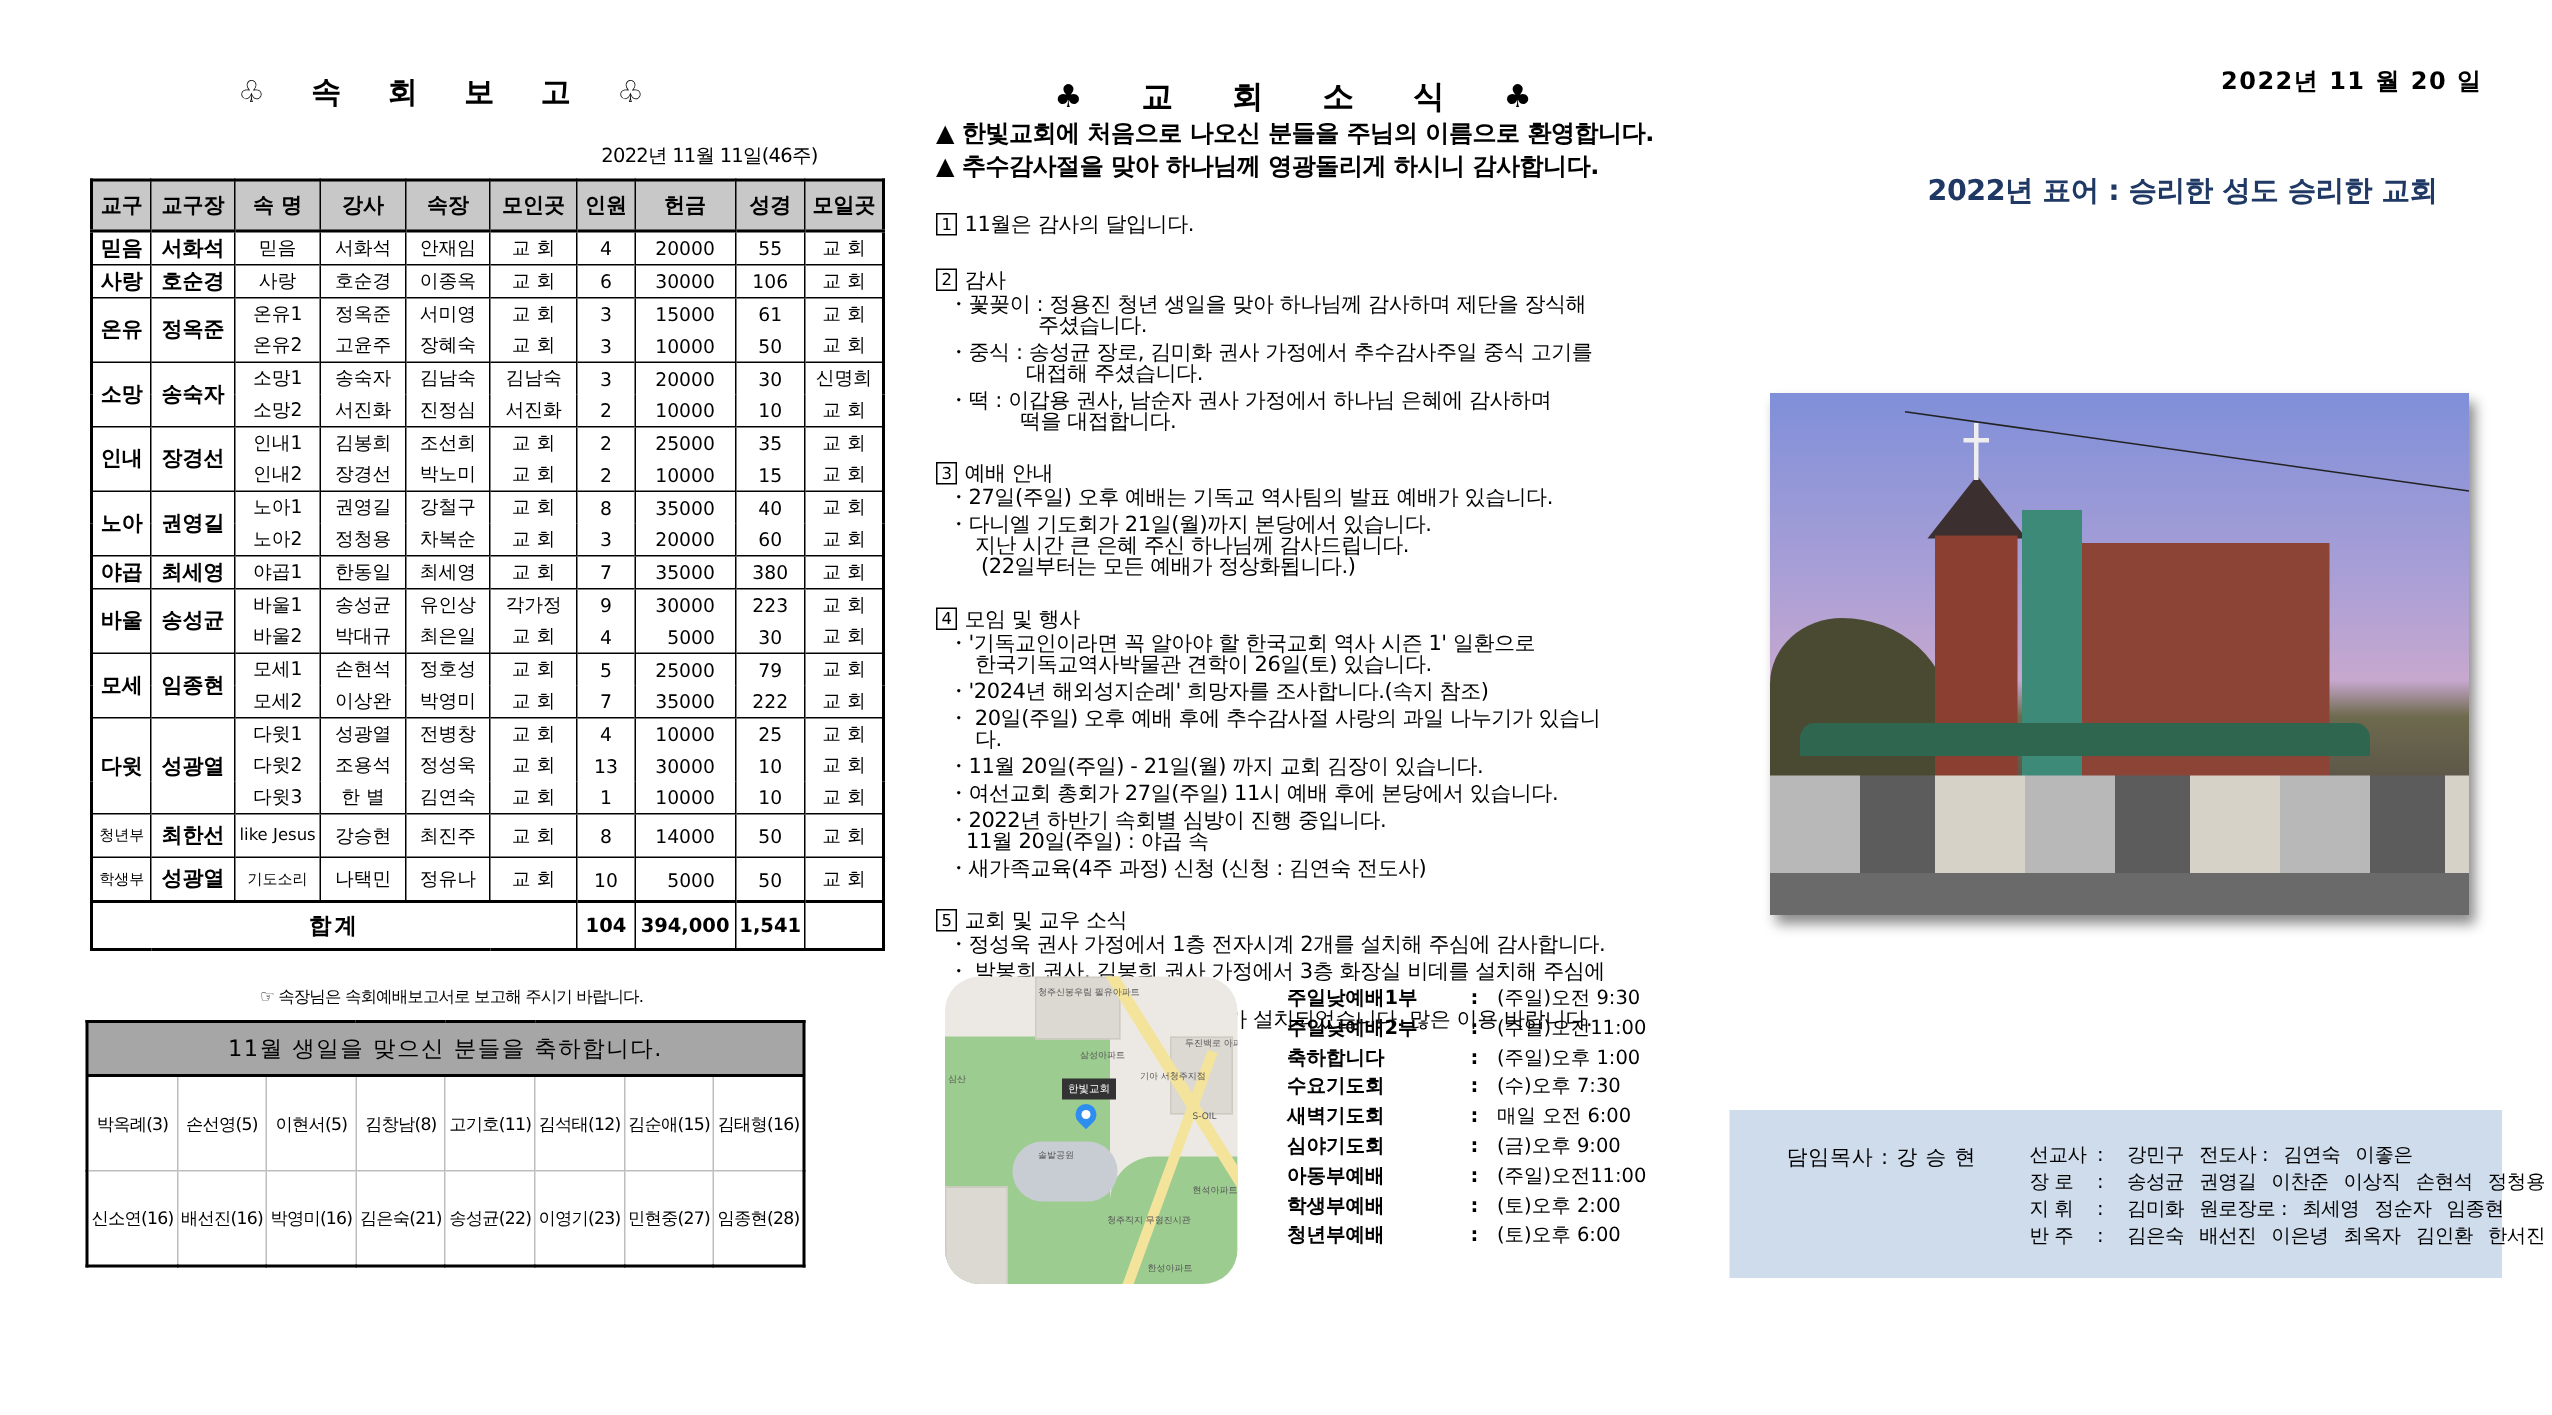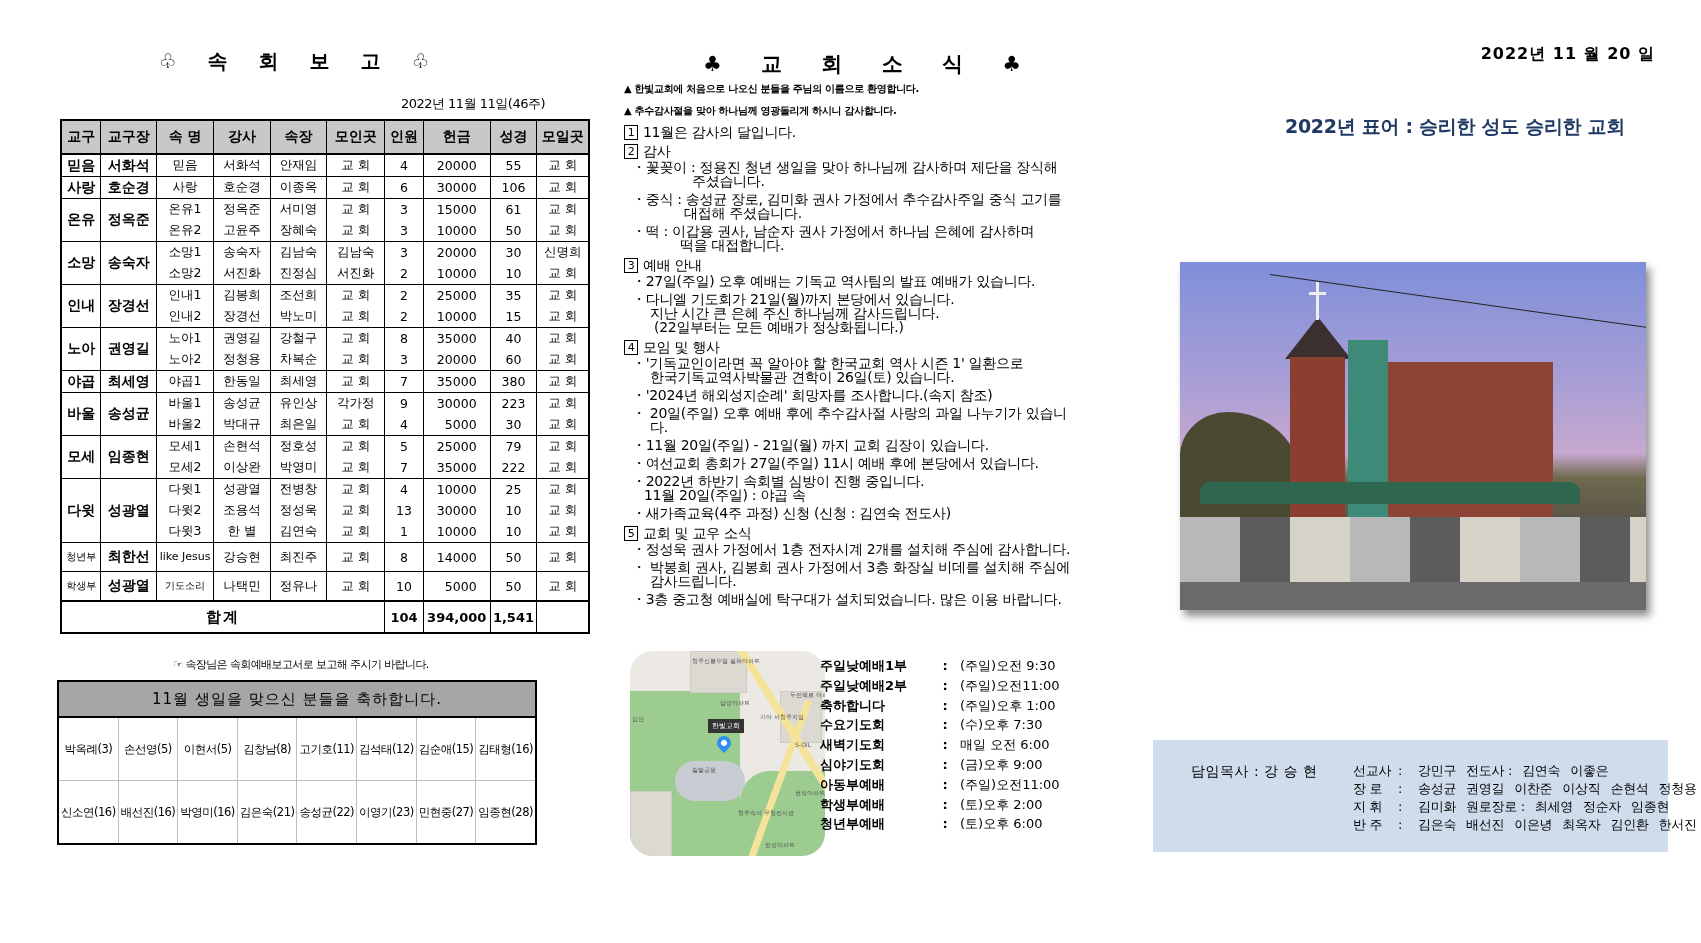--- a/index.html
+++ b/index.html
@@ -27,22 +27,22 @@
 
   table.bday { position: absolute; left: 57px; top: 680px; width: 480px; border-collapse: collapse;
                border: 2px solid #000; font-size: 11.5px; }
   table.bday th { background: #a6a6a6; font-size: 15px; font-weight: normal; height: 32px;
                   border-bottom: 2px solid #000; letter-spacing: 1px; }
   table.bday td { border: 1px solid #bdbdbd; text-align: center; height: 62px; padding: 0; white-space: nowrap; letter-spacing: -0.5px; }
 
   
   #news-title { left: 620px; top: 50px; width: 500px; text-align: center; font-size: 21px; font-weight: bold; letter-spacing: 16px; }
   #news { left: 624px; top: 78px; width: 505px; font-size: 14px; line-height: 16px; letter-spacing: -0.3px; }
-  #news .headline { font-size: 10px; font-weight: bold; line-height: 22px; }
-  #news .sec { line-height: 18px; margin-top: 1px; }
+  #news .headline { font-size: 16px; font-weight: bold; line-height: 22px; }
+  #news .sec { line-height: 18px; margin-top: 19px; }
   #news .num { display: inline-block; width: 12px; height: 13px; border: 1px solid #000; font-size: 11px;
                line-height: 13px; text-align: center; margin-right: 5px; vertical-align: 1px; }
   #news .item { padding-left: 8px; line-height: 14px; margin-bottom: 4px; }
   #news .item .sub { display: block; padding-left: 60px; }
   #news .item .sub2 { display: block; padding-left: 18px; }
   #news .item .sub3 { display: block; padding-left: 12px; }
 
   
   #map { left: 630px; top: 651px; width: 195px; height: 205px; background: #ece9e4; overflow: hidden; border-radius: 23px; }
   #map .green { position: absolute; background: #9ccc90; }
@@ -50,21 +50,21 @@
   #map .lake { position: absolute; background: #c8ccd3; border-radius: 20px; }
   #map .bldg { position: absolute; background: #dcd8d2; border: 1px solid #cfcac3; }
   #map .pin-label { position: absolute; left: 78px; top: 68px; background: #333; color: #fff;
                     font-size: 7px; padding: 2px 4px; }
   #map .pin { position: absolute; left: 87px; top: 85px; width: 14px; height: 14px; background: #2e8ef0;
               border-radius: 50% 50% 50% 0; transform: rotate(-45deg); }
   #map .pin::after { content: ""; position: absolute; left: 4px; top: 4px; width: 6px; height: 6px; background: #fff; border-radius: 50%; }
   #map .lbl { position: absolute; font-size: 6px; color: #555; white-space: nowrap; }
 
   
-  #schedule { left: 820px; top: 656px; font-size: 13px; line-height: 19.8px; }
+  #schedule { left: 858px; top: 656px; font-size: 13px; line-height: 19.8px; }
   #schedule .row { display: flex; }
   #schedule .name { width: 110px; font-weight: bold; text-align: justify; text-align-last: justify; }
   #schedule .colon { width: 30px; text-align: center; font-weight: bold; }
   #schedule .time { width: 110px; }
 
   
   #issue-date { left: 1300px; top: 44px; width: 355px; text-align: right; font-size: 16px; font-weight: bold; letter-spacing: 1px; }
   #motto { left: 1250px; top: 114px; width: 400px; text-align: right; font-size: 19px; font-weight: bold; color: #1f3864; letter-spacing: -0.3px; padding-right: 25px; box-sizing: border-box; }
   #photo { left: 1180px; top: 262px; width: 466px; height: 348px; overflow: hidden;
            box-shadow: 4px 6px 8px rgba(0,0,0,0.45);

